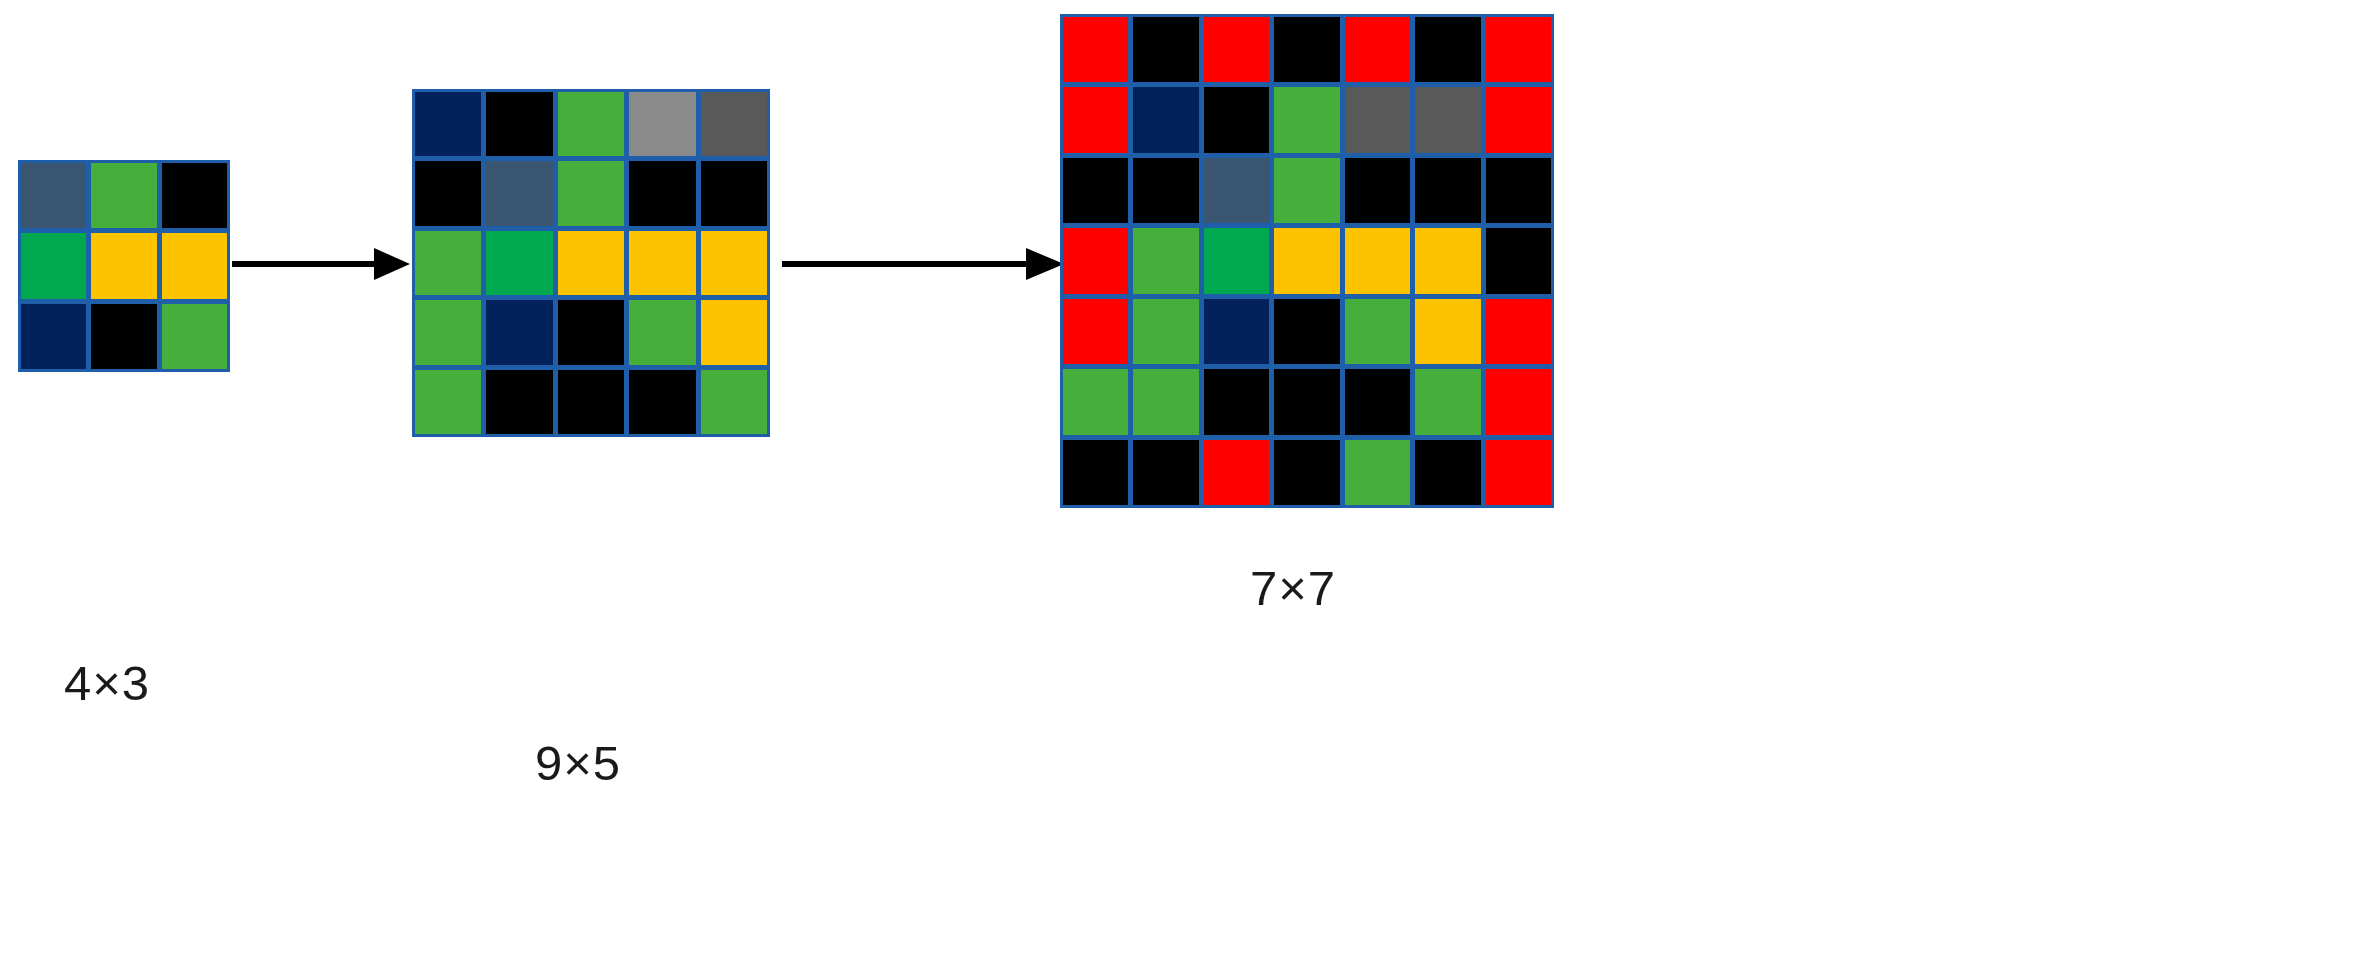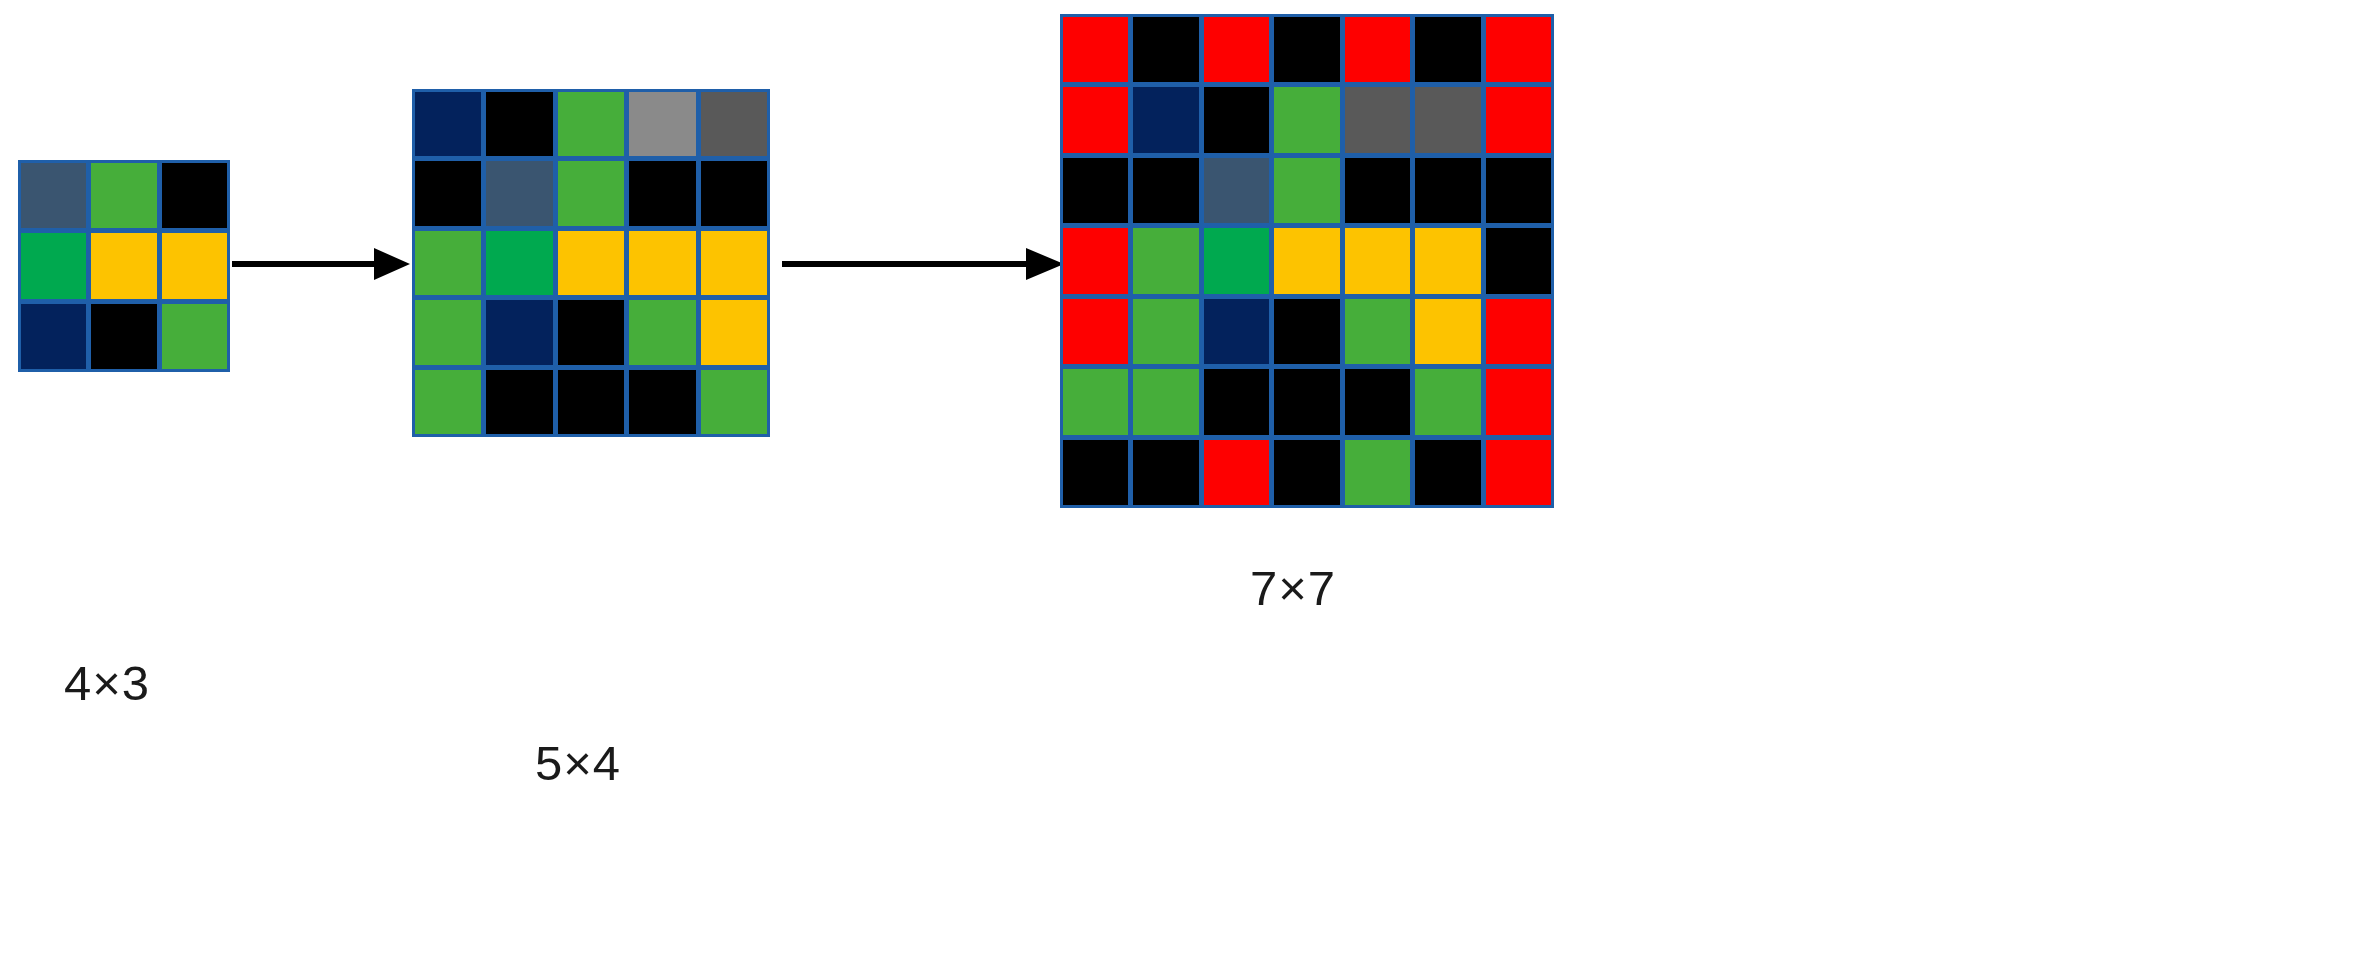--- a/index.html
+++ b/index.html
@@ -105,21 +105,21 @@
         <div class="cell" style="background: rgb(0, 0, 0);"></div>
         <div class="cell" style="background: rgb(70, 174, 58);"></div>
         <div class="cell" style="background: rgb(253, 195, 0);"></div>
         <div class="cell" style="background: rgb(70, 174, 58);"></div>
         <div class="cell" style="background: rgb(0, 0, 0);"></div>
         <div class="cell" style="background: rgb(0, 0, 0);"></div>
         <div class="cell" style="background: rgb(0, 0, 0);"></div>
         <div class="cell" style="background: rgb(70, 174, 58);"></div>
       </div>
   </div>
-  <div class="caption" style="left:535px; top:735px;">5×4</div>
+  <div class="caption" style="left:535px; top:735px;">9×5</div>
 
   <div class="arrow" style="left:782px; top:244px; width:282px;">
     <svg width="282" height="40" viewBox="0 0 282 40">
       <line x1="0" y1="20" x2="250" y2="20" stroke="#000000" stroke-width="6"></line>
       <polygon points="244,4 282,20 244,36" fill="#000000"></polygon>
     </svg>
   </div>
 
   <div class="grid-block" style="left:1060px; top:14px; width:494px; height:494px;">
     <div class="grid" style="width: 494px; height: 494px; grid-template-columns: repeat(7, 1fr); grid-template-rows: repeat(7, 1fr);">

